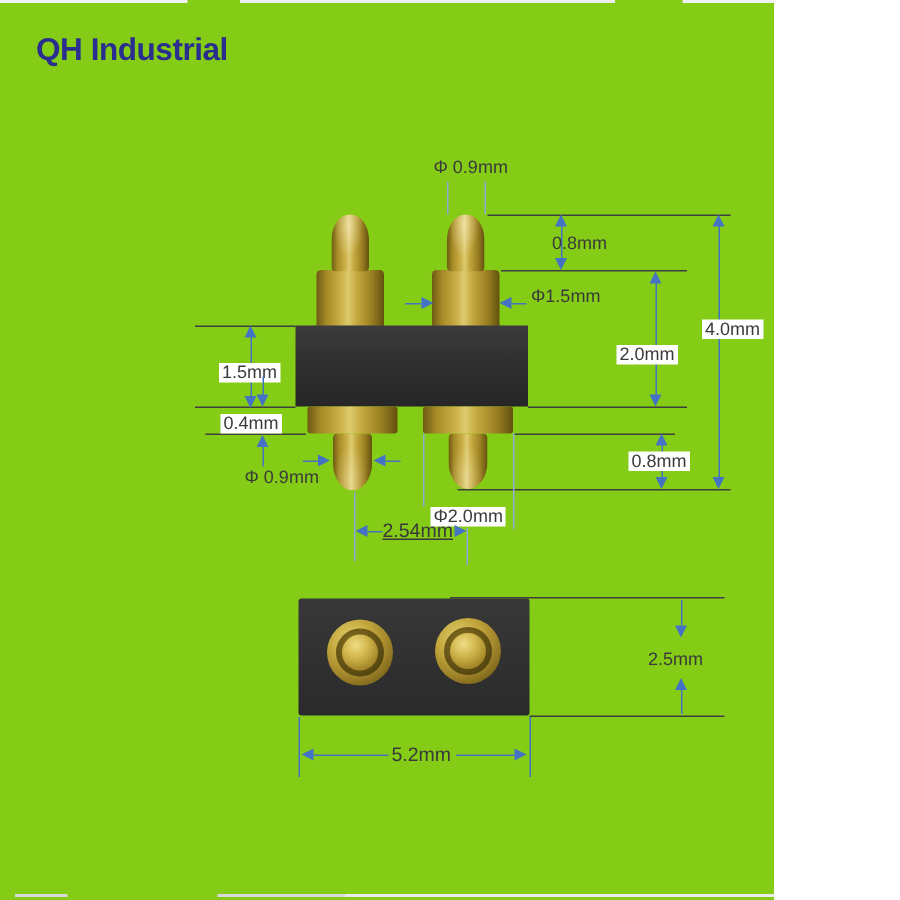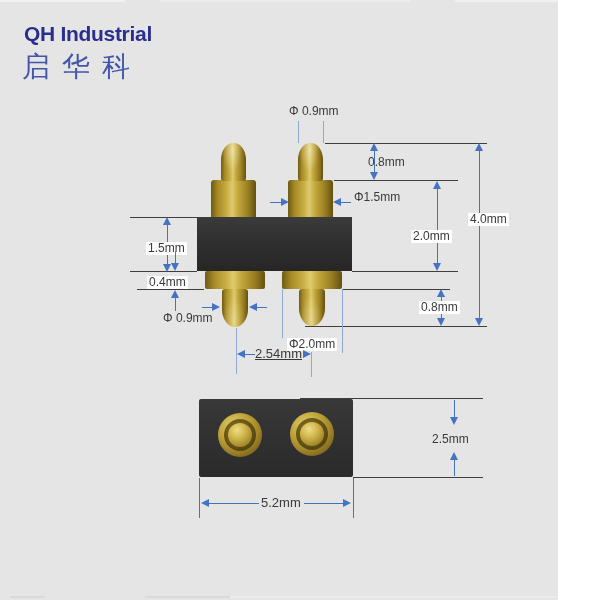--- a/index.html
+++ b/index.html
@@ -1,16 +1,16 @@
 <!DOCTYPE html>
 <html style="--brand-blue: #2a2e8f; --chinese-blue: #4356ae; --dim-blue: #4472c4; --ext-blue: #8fa8d8; --line-dark: #3f3f3f; --text-dark: #3a3a3a; --housing-black: #313131; --pin-gold: #c2a63c;"><head>
 <meta charset="utf-8">
 <style>
   html,body{margin:0;padding:0;background:#fff;}
-  #stage{position:relative;width:558px;height:600px;background:#e5e5e5;overflow:hidden;
+  #stage{position:relative;width:516px;height:600px;background:#84cc16;overflow:hidden;
          font-family:"Liberation Sans",sans-serif;}
   
   .abs{position:absolute;}
   .hline{position:absolute;height:1px;background:var(--line-dark,#3f3f3f);}
   .vext{position:absolute;width:1px;background:var(--ext-blue,#8fa8d8);}
   .vshaft{position:absolute;width:1px;background:var(--dim-blue,#4472c4);}
   .hshaft{position:absolute;height:1px;background:var(--dim-blue,#4472c4);}
   .tri{position:absolute;width:0;height:0;}
   .tri.up{border-left:4px solid transparent;border-right:4px solid transparent;border-bottom:8px solid var(--dim-blue,#4472c4);}
   .tri.down{border-left:4px solid transparent;border-right:4px solid transparent;border-top:8px solid var(--dim-blue,#4472c4);}
@@ -50,21 +50,20 @@
 <div id="stage">
 
   <div class="edgebar" style="left:0;top:0;width:125px;background:#f1f1f1;"></div>
   <div class="edgebar" style="left:160px;top:0;width:250px;background:#ededed;"></div>
   <div class="edgebar" style="left:455px;top:0;width:145px;background:#f0f0f0;"></div>
   <div class="edgebar" style="left:10px;top:596px;width:35px;background:#d9d9d9;"></div>
   <div class="edgebar" style="left:145px;top:596px;width:85px;background:#d9d9d9;"></div>
   <div class="edgebar" style="left:230px;top:596px;width:370px;background:#ebebeb;"></div>
 
   <div class="brand-name">QH Industrial</div>
-  <div class="brand-cn">启华科</div>
 
   <div>
 
     <div class="hline" style="left:325px;top:143px;width:162px;"></div>
     <div class="hline" style="left:334px;top:180px;width:124px;"></div>
     <div class="hline" style="left:130px;top:217px;width:67px;"></div>
     <div class="hline" style="left:130px;top:271px;width:67px;"></div>
     <div class="hline" style="left:352px;top:271px;width:106px;"></div>
     <div class="hline" style="left:137px;top:289px;width:67px;"></div>
     <div class="hline" style="left:343px;top:289px;width:107px;"></div>

